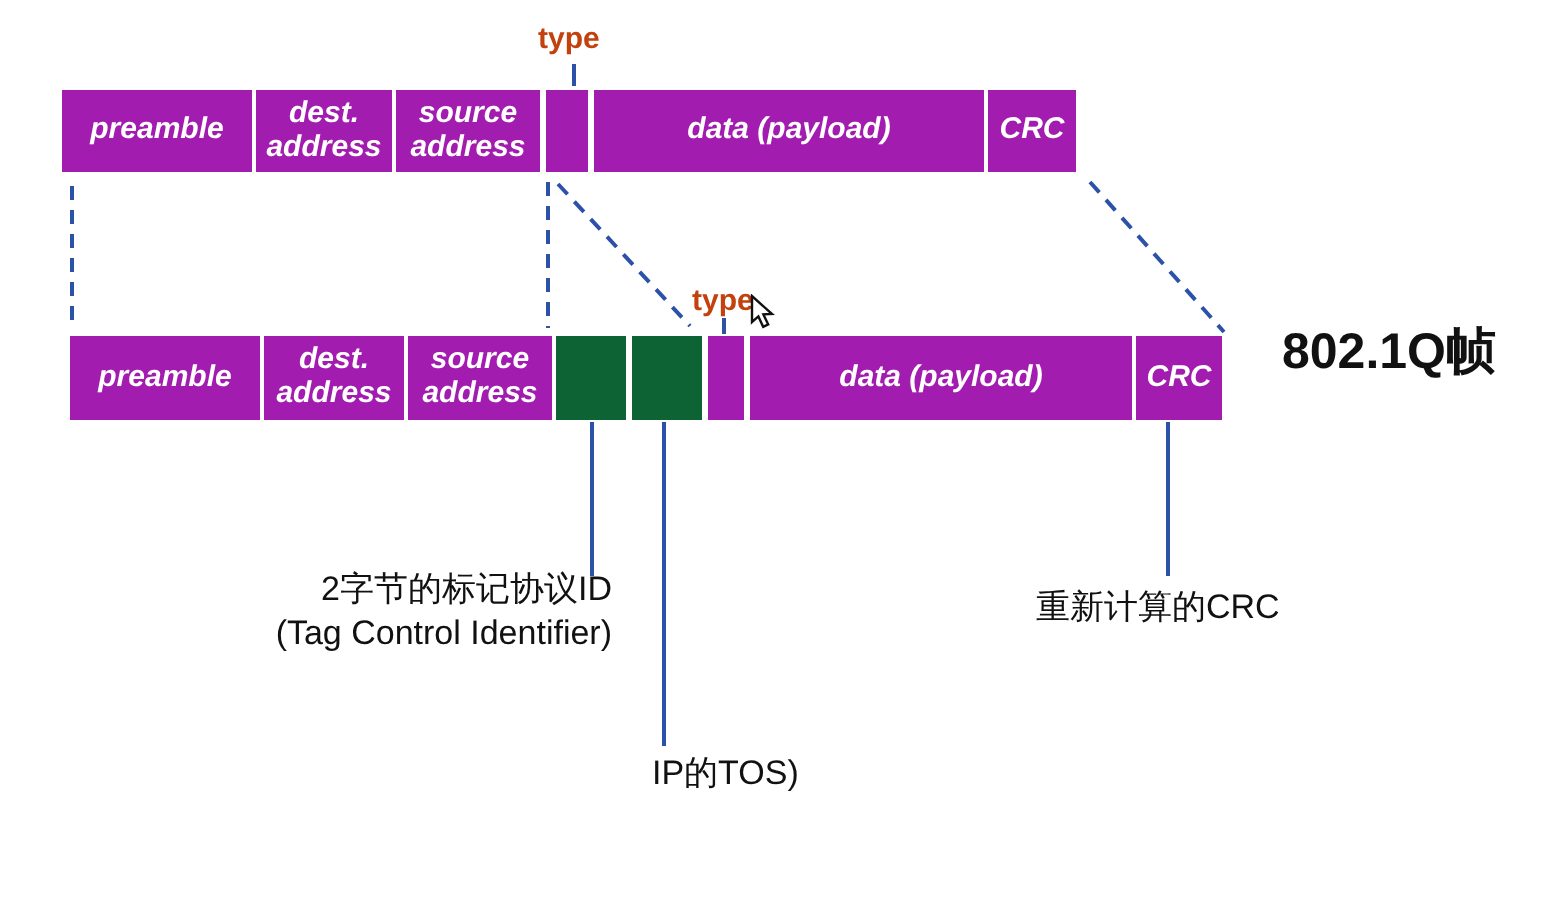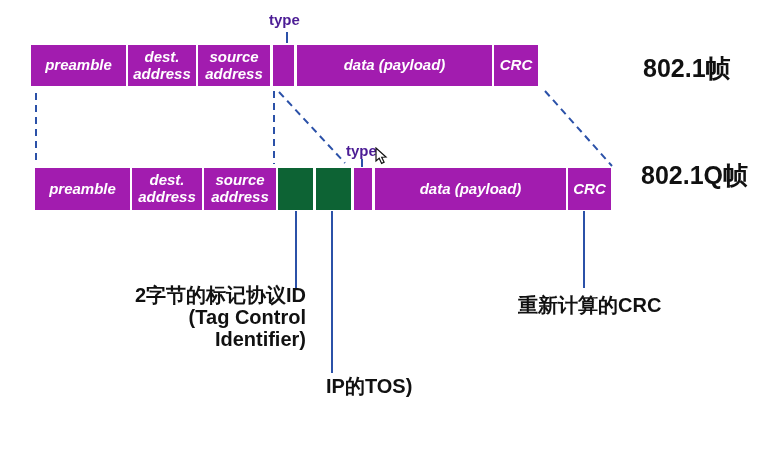--- a/index.html
+++ b/index.html
@@ -29,32 +29,32 @@
   .b2-preamble{left:0;width:95px;}
   .b2-dest{left:97px;width:70px;}
   .b2-source{left:169px;width:72px;}
   .b2-tpid{left:243px;width:35px;}
   .b2-tci{left:281px;width:35px;}
   .b2-type{left:319px;width:18px;}
   .b2-data{left:340px;width:191px;}
   .b2-crc{left:533px;width:43px;}
 
   .type-label{
-    position:absolute;color:#4c1d95;font-weight:bold;font-size:15px;
+    position:absolute;color:#c2410c;font-weight:bold;font-size:15px;
   }
   #type-top{left:269px;top:11px;}
   #type-bottom{left:346px;top:142px;}
 
   .frame-title{
     position:absolute;color:#111111;font-weight:bold;font-size:25px;white-space:nowrap;
   }
   #title-8021{left:643px;top:52px;}
   #title-8021q{left:641px;top:159px;}
 
-  .anno{position:absolute;color:#111111;font-weight:bold;font-size:20px;}
+  .anno{position:absolute;color:#111111;font-weight:normal;font-size:17px;}
   #anno-tpid{left:96px;top:284px;width:210px;text-align:right;line-height:22px;}
   #anno-tci{left:326px;top:376px;width:430px;text-align:left;line-height:21px;}
   #anno-crc{left:518px;top:292px;white-space:nowrap;}
 
   #lines{position:absolute;left:0;top:0;pointer-events:none;}
   #cursor{position:absolute;left:375px;top:147px;pointer-events:none;}
 </style>
 </head>
 <body>
 
@@ -76,21 +76,20 @@
   <div class="type-label" id="type-bottom">type</div>
 
   <div class="bar" id="bar1">
     <div class="box b1-preamble">preamble</div>
     <div class="box b1-dest">dest. address</div>
     <div class="box b1-source">source address</div>
     <div class="box b1-type"></div>
     <div class="box b1-data">data (payload)</div>
     <div class="box b1-crc">CRC</div>
   </div>
-  <div class="frame-title" id="title-8021">802.1帧</div>
 
   <div class="bar" id="bar2">
     <div class="box b2-preamble">preamble</div>
     <div class="box b2-dest">dest. address</div>
     <div class="box b2-source">source address</div>
     <div class="box green b2-tpid"></div>
     <div class="box green b2-tci"></div>
     <div class="box b2-type"></div>
     <div class="box b2-data">data (payload)</div>
     <div class="box b2-crc">CRC</div>

